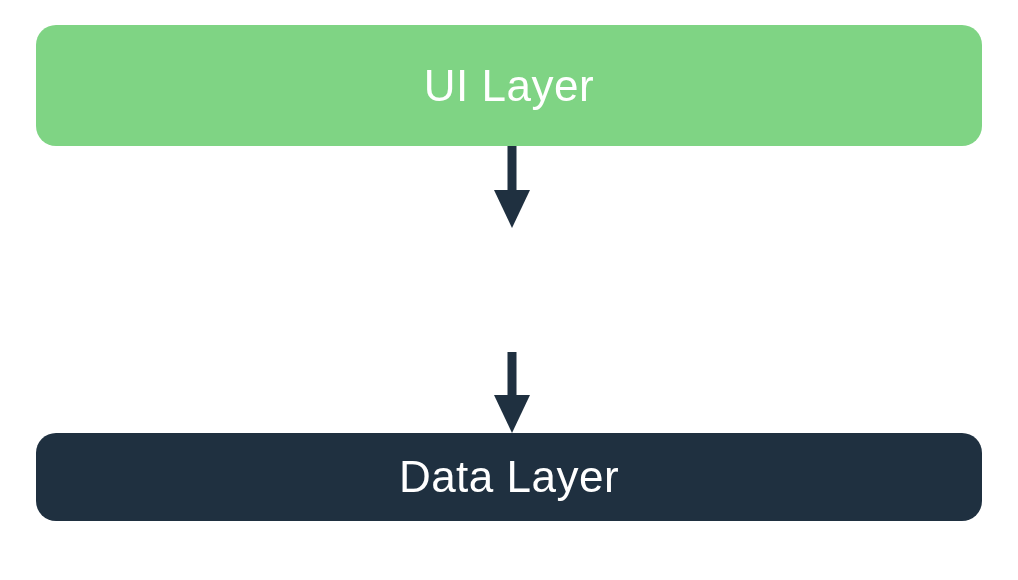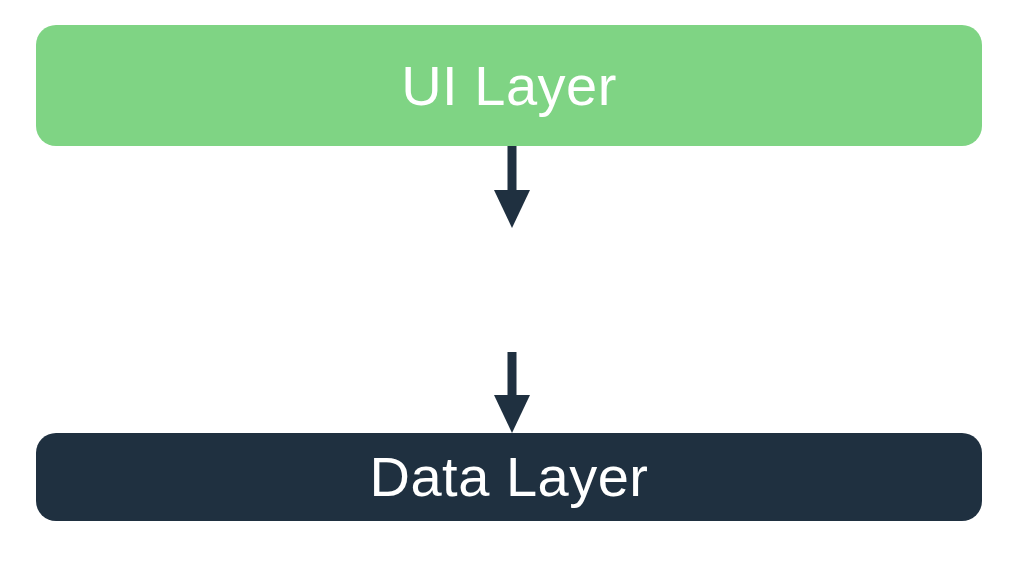--- a/index.html
+++ b/index.html
@@ -16,21 +16,21 @@
   .layer-box {
     position: absolute;
     left: 36px;
     width: 946px;
     border-radius: 20px;
     display: flex;
     align-items: center;
     justify-content: center;
   }
   .layer-box .layer-label {
-    font-size: 56px;
+    font-size: 44px;
     line-height: 1;
     letter-spacing: 0.5px;
     white-space: nowrap;
   }
   .box-ui     { top: 25px;  height: 121px; }
   .box-domain { top: 228px; height: 124px; }
   .box-data   { top: 433px; height: 88px; }
   .arrow {
     position: absolute;
     left: 492px;

